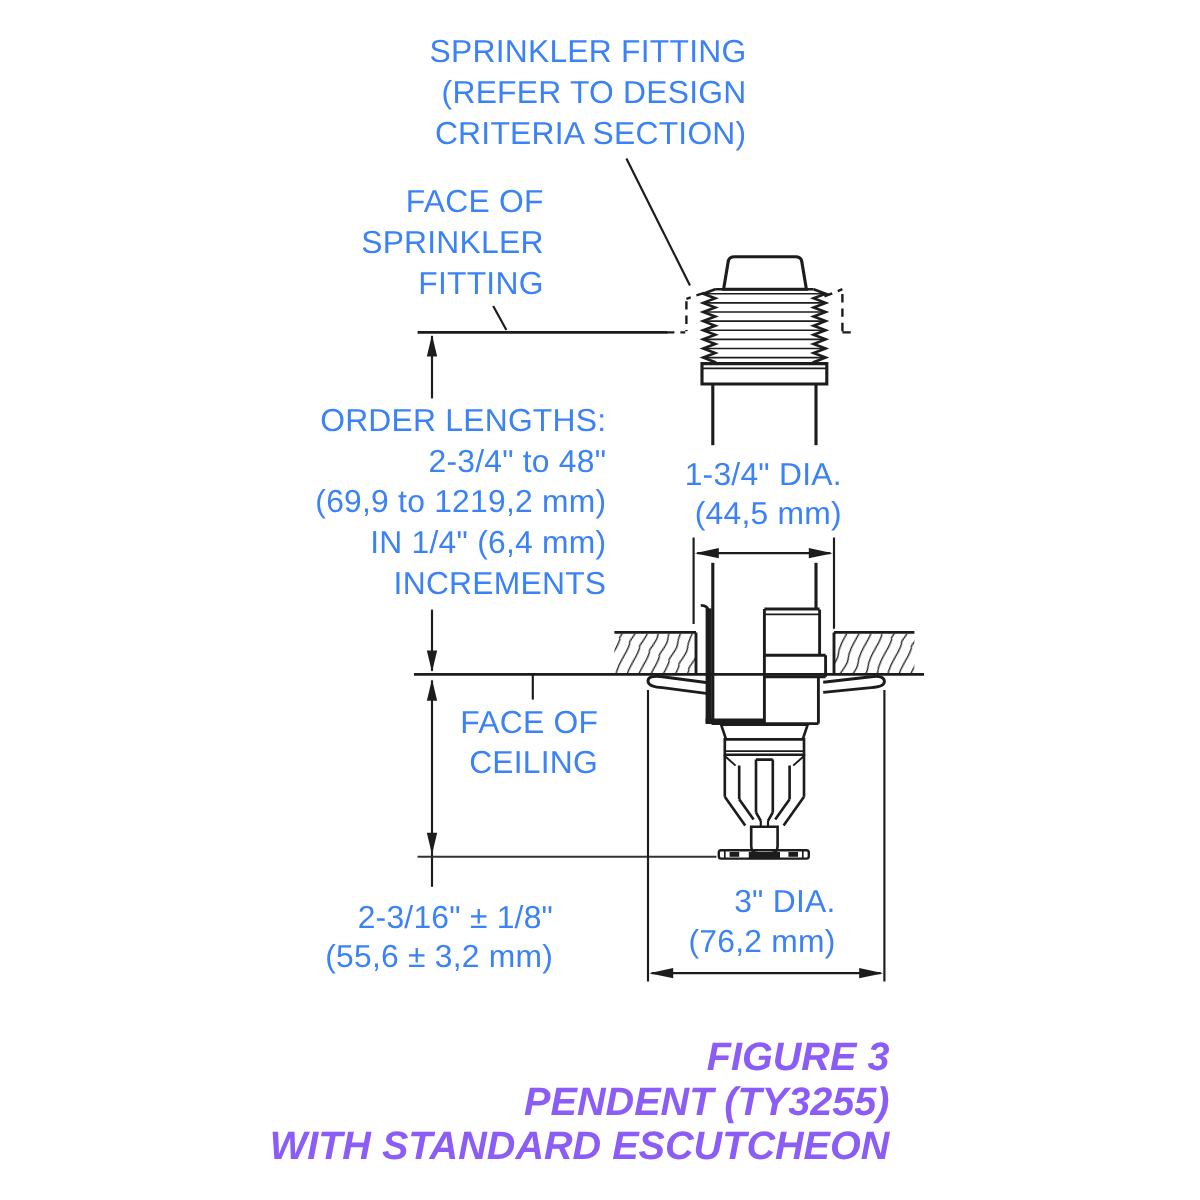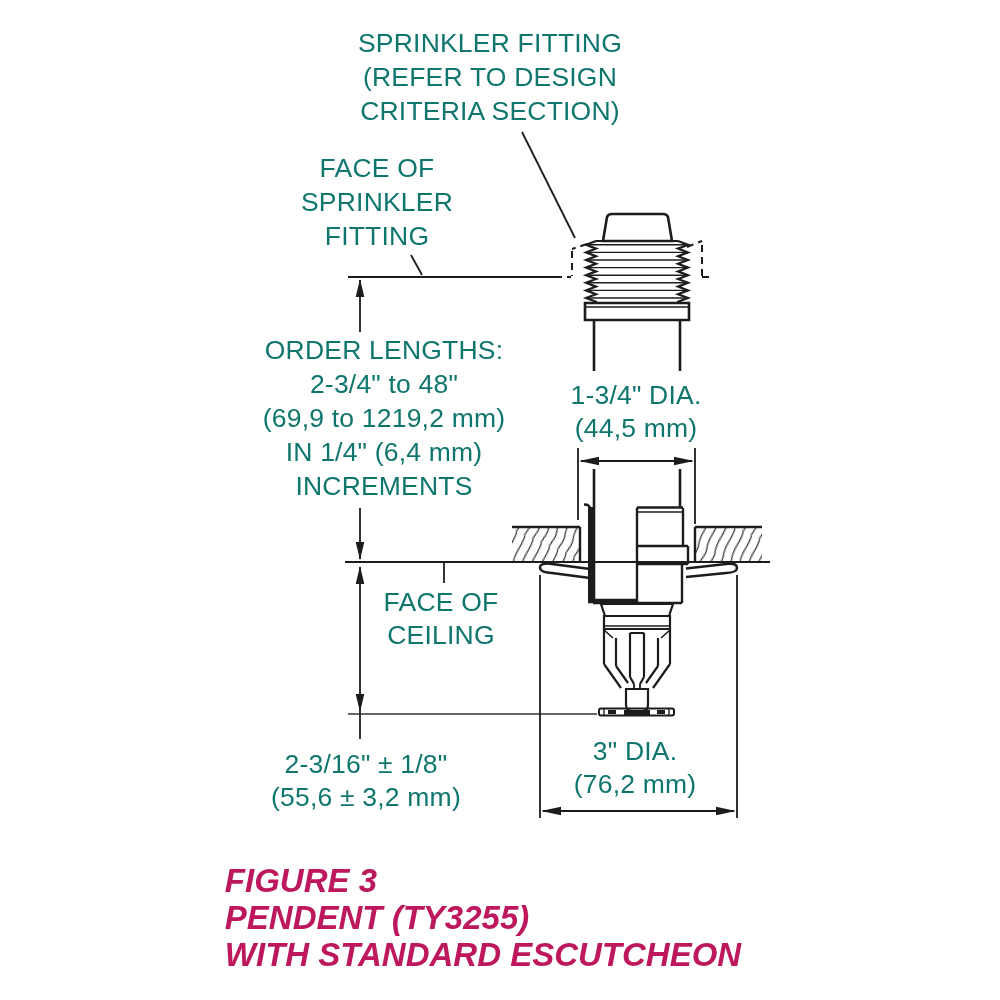--- a/index.html
+++ b/index.html
@@ -3,28 +3,28 @@
 <meta charset="utf-8">
 <style>
   html,body{margin:0;padding:0;background:#fff;}
   .stage{
     position:relative;width:1000px;height:1000px;background:#fff;overflow:hidden;
     font-family:"Liberation Sans",sans-serif;color:#111;
   }
   svg{position:absolute;left:0;top:0;}
   .lbl{
     position:absolute;transform:translateX(-50%);
-    white-space:pre-line;text-align:center;
-    font-size:26.5px;line-height:34px;color:#0f766e;letter-spacing:.2px;
+    white-space:pre-line;text-align:right;
+    font-size:26.5px;line-height:34px;color:#3b82f6;letter-spacing:.2px;
   }
   .lbl-tight{line-height:33px;}
   .caption{
     position:absolute;transform:translateX(-50%);
-    white-space:pre-line;text-align:left;
-    font-size:33px;line-height:37px;font-weight:bold;font-style:italic;color:#be185d;
+    white-space:pre-line;text-align:right;
+    font-size:33px;line-height:37px;font-weight:bold;font-style:italic;color:#8b5cf6;
   }
 </style>
 </head>
 <body>
 
 <div class="stage">
 
   <svg width="1000" height="1000" viewBox="0 0 1000 1000">
     <defs>
       <pattern id="hatch" width="9" height="46" patternUnits="userSpaceOnUse" patternTransform="rotate(24)">

